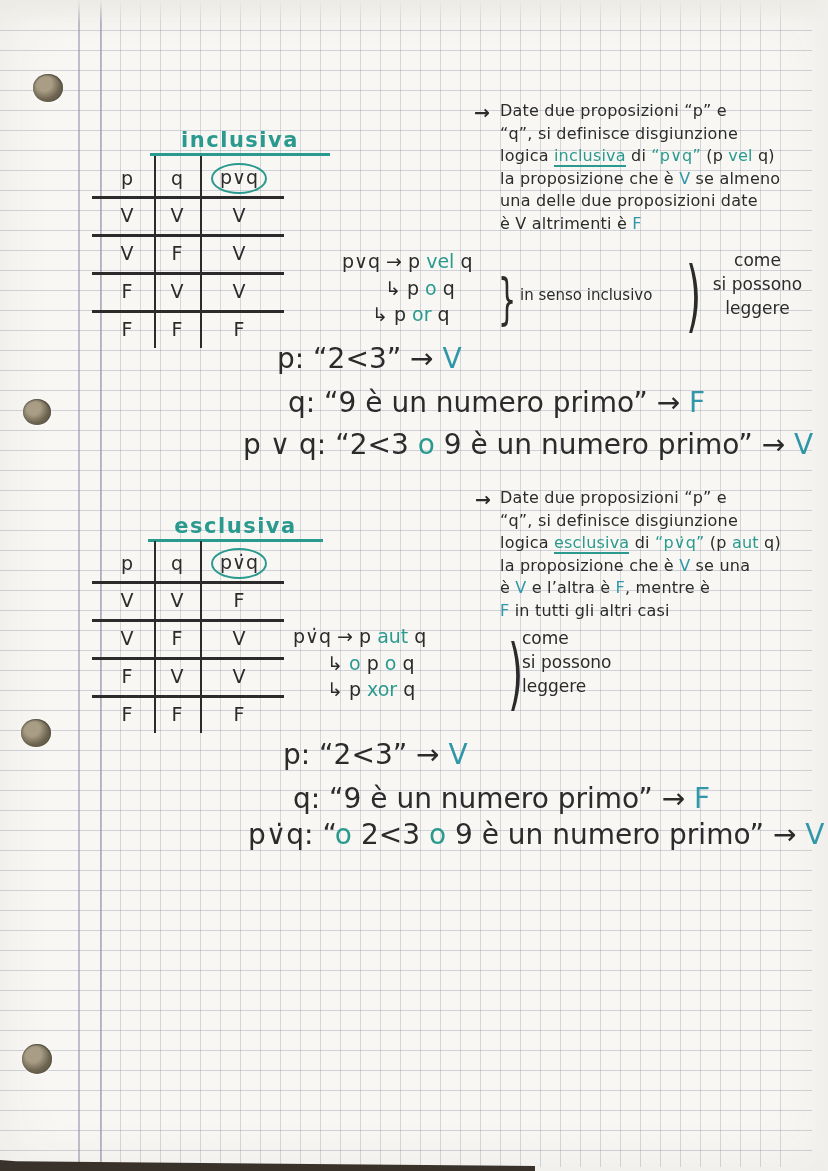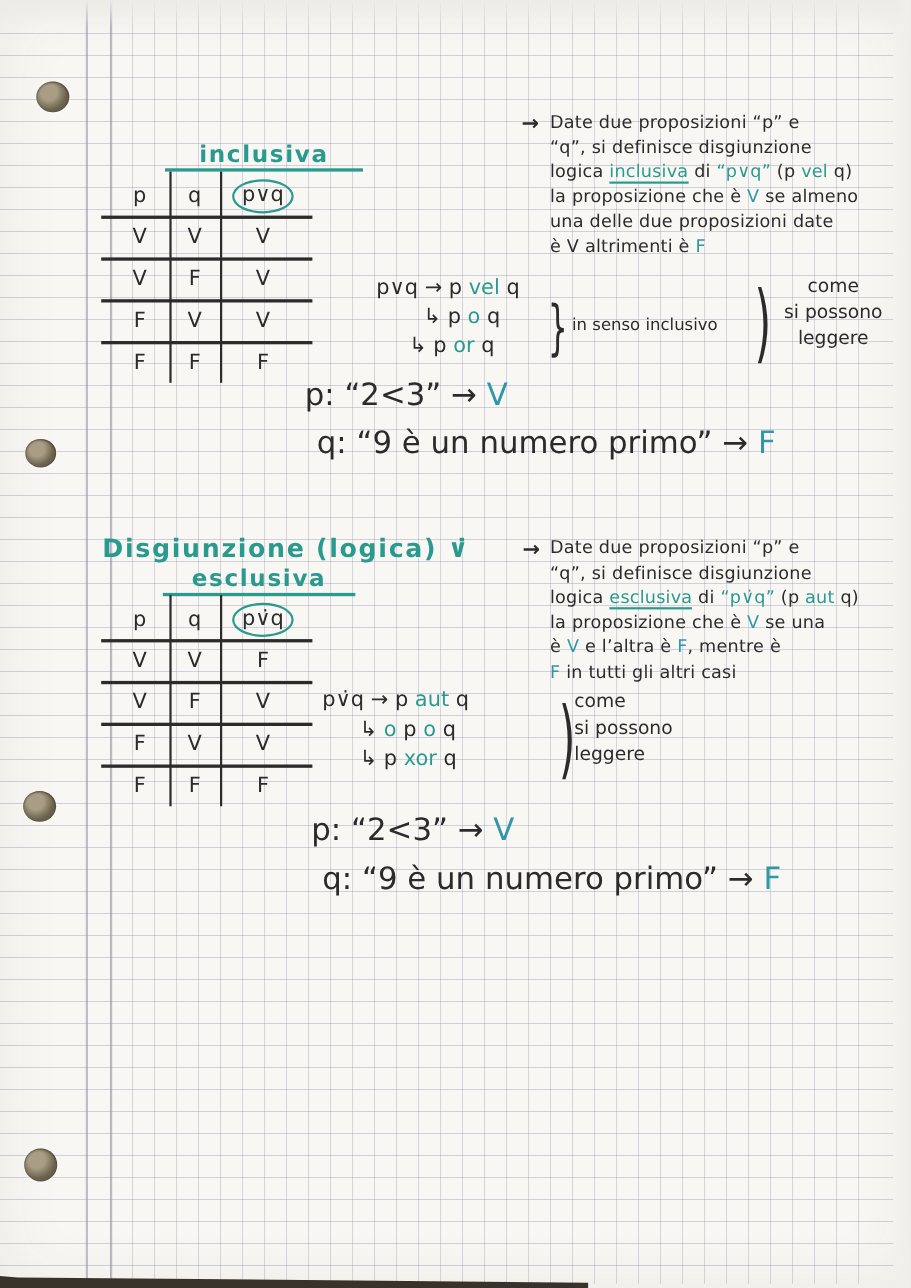--- a/index.html
+++ b/index.html
@@ -114,22 +114,22 @@
   <div class="hw note-inline" style="left:520px;top:286px;"><span>in senso inclusivo</span></div>
   <div class="brace-round" style="left:686px;top:250px;">)</div>
   <div class="howread hw" style="left:700px;top:248px;">
       <div>come</div>
       <div>si possono</div>
       <div>leggere</div>
     </div>
 
   <div class="hw example" style="left:277px;top:342px;"><span>p: “2&lt;3” → </span><span class="sg-res">V</span></div>
   <div class="hw example" style="left:288px;top:386px;"><span>q: “9 è un numero primo” → </span><span class="sg-res">F</span></div>
+  <div class="hw example" style="left:243px;top:428px;"><span>p ∨ q: “2&lt;3 </span><span class="sg-teal">o</span><span> 9 è un numero primo” → </span><span class="sg-res">V</span></div>
 
-  <div class="hw title" style="left:93px;top:486px;">Disgiunzione (logica) ∨̇</div>
   <div class="hw subtitle" style="left:148px;top:514px;width:175px;">esclusiva</div>
 
   <div class="hw arrow" style="left:475px;top:488px;">→</div>
   <div class="defblock hw" style="left:500px;top:487px;width:335px;">
       <div class="rl"><span>Date due proposizioni “p” e</span></div>
       <div class="rl"><span>“q”, si definisce disgiunzione</span></div>
       <div class="rl"><span>logica </span><span class="sg-tealu">esclusiva</span><span> di </span><span class="sg-teal">“p∨̇q”</span><span> (p </span><span class="sg-teal">aut</span><span> q)</span></div>
       <div class="rl"><span>la proposizione che è </span><span class="sg-res">V</span><span> se una</span></div>
       <div class="rl"><span>è </span><span class="sg-res">V</span><span> e l’altra è </span><span class="sg-res">F</span><span>, mentre è</span></div>
       <div class="rl"><span class="sg-res">F</span><span> in tutti gli altri casi</span></div>
@@ -166,15 +166,16 @@
   <div class="hw reading" style="left:327px;top:678px;text-align:center;"><span>↳ p </span><span class="sg-teal">xor</span><span> q</span></div>
   <div class="brace-round" style="left:508px;top:628px;">)</div>
   <div class="howread hw" style="left:522px;top:626px;text-align:left;">
       <div>come</div>
       <div>si possono</div>
       <div>leggere</div>
     </div>
 
   <div class="hw example" style="left:283px;top:738px;"><span>p: “2&lt;3” → </span><span class="sg-res">V</span></div>
   <div class="hw example" style="left:293px;top:782px;"><span>q: “9 è un numero primo” → </span><span class="sg-res">F</span></div>
+  <div class="hw example" style="left:248px;top:818px;"><span>p∨̇q: “</span><span class="sg-teal">o</span><span> 2&lt;3 </span><span class="sg-teal">o</span><span> 9 è un numero primo” → </span><span class="sg-res">V</span></div>
 
   <div class="edge-bottom-dark"></div>
 </div>
 
 </body></html>

